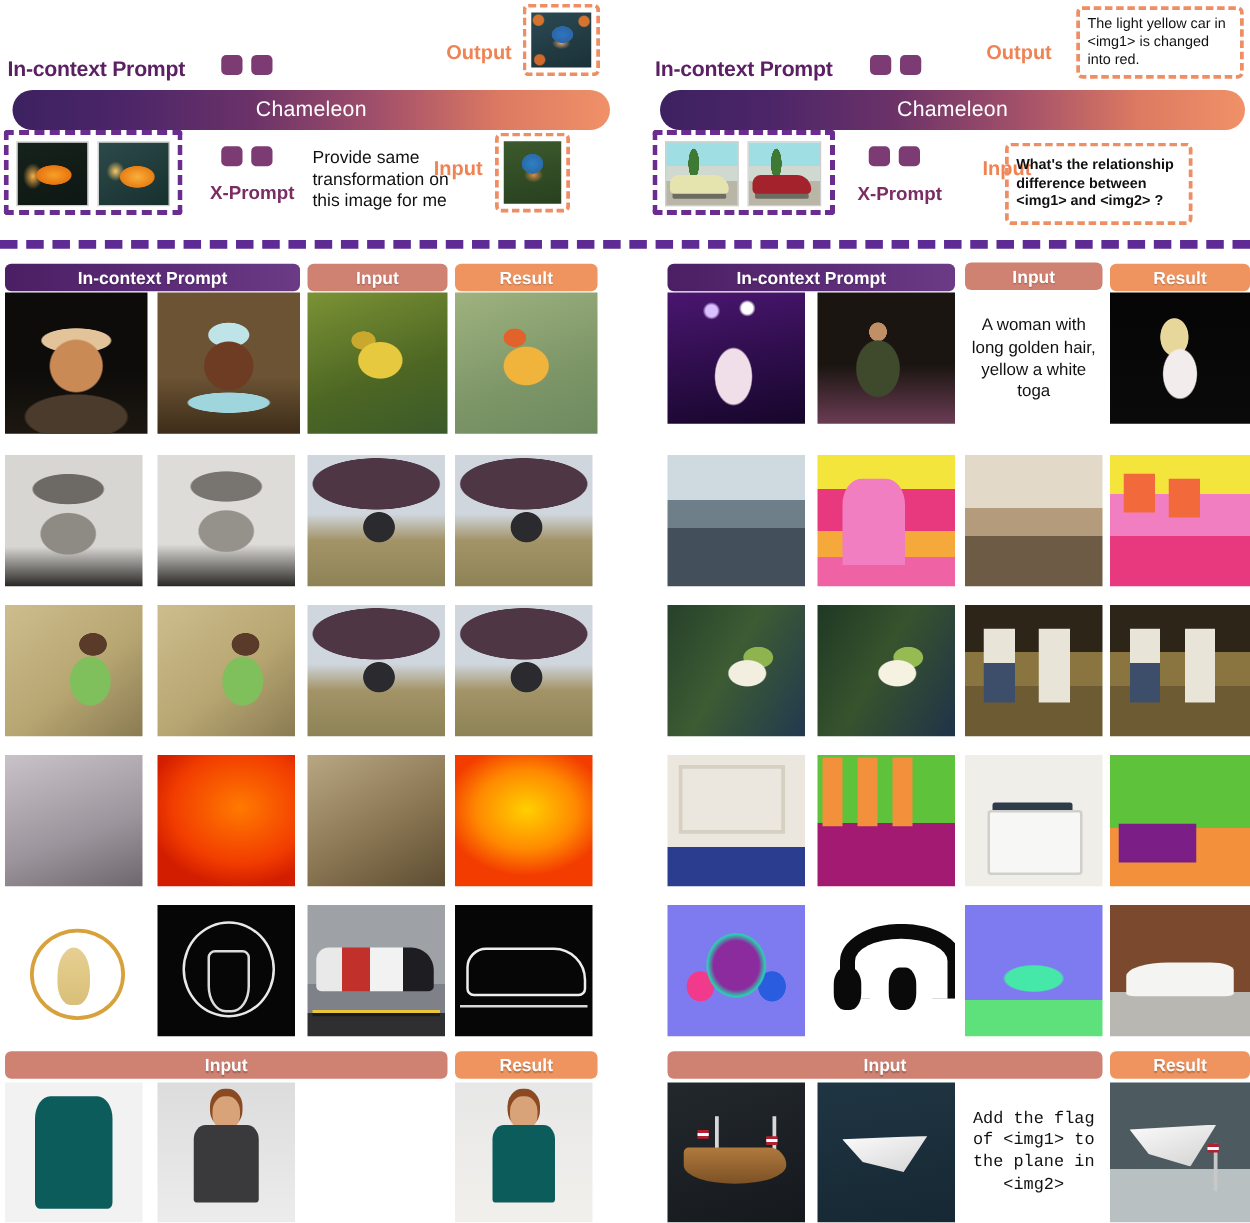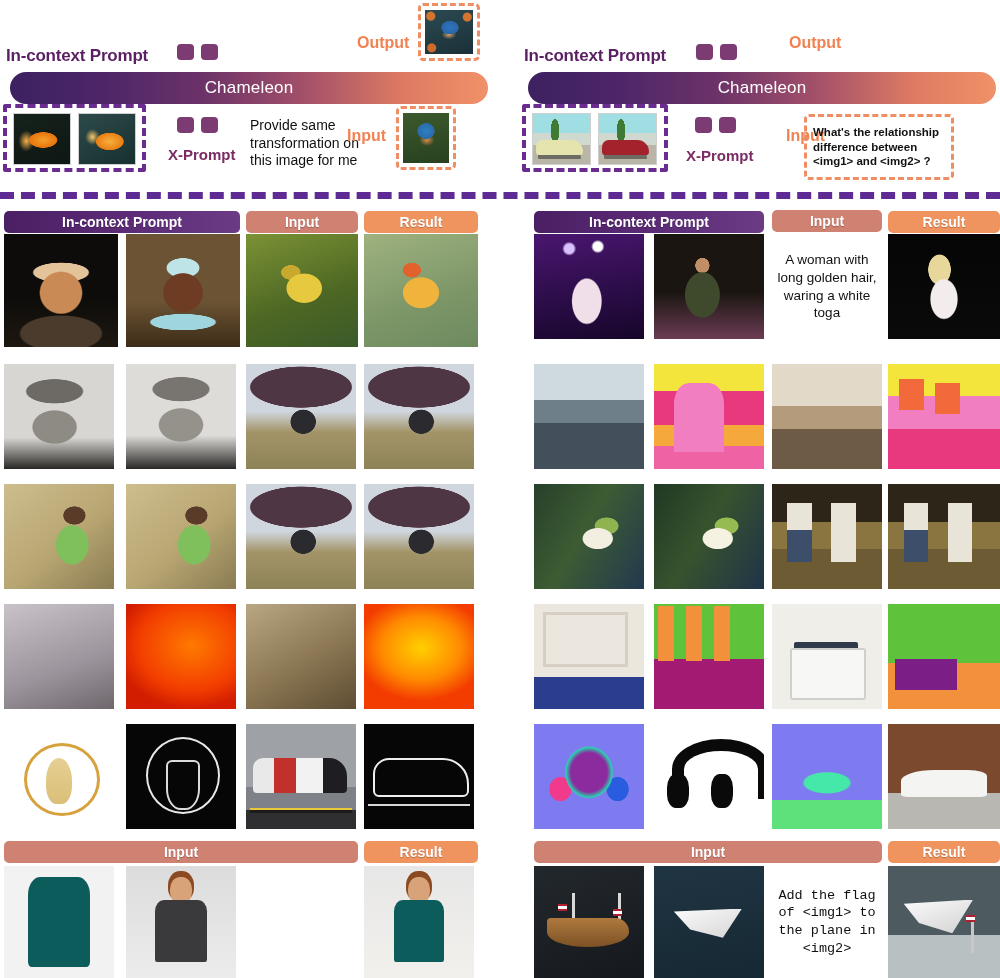--- a/index.html
+++ b/index.html
@@ -338,20 +338,23 @@
 
       <div class="io-label" style="left:347px; top:127px;">Input</div>
       <div class="dash-orange" style="left:396px; top:106px; width:60px; height:64px;">
         <div class="thumb bird-blue" style="left:4px; top:4px; width:46px; height:50px;"></div>
       </div>
     </div>
 
     <div class="half right">
 
       <div class="io-label" style="left:289px; top:34px;">Output</div>
+      <div class="dash-orange" style="left:361px; top:5px; width:134px; height:58px;">
+        <div class="bubble-txt">The light yellow car in &lt;img1&gt; is changed into red.</div>
+      </div>
 
       <div class="ic-label" style="left:24px; top:46px;">In-context Prompt</div>
       <div class="tok" style="left:196px; top:44px;"></div>
       <div class="tok" style="left:220px; top:44px;"></div>
 
       <div class="banner" style="left:28px; top:72px; width:468px;">Chameleon</div>
 
       <div class="dash-purple" style="left:22px; top:104px; width:146px; height:68px;">
         <div class="thumb framed car-yellow" style="left:6px; top:5px; width:59px; height:52px;"></div>
         <div class="thumb framed car-red" style="left:72px; top:5px; width:59px; height:52px;"></div>
@@ -410,21 +413,21 @@
   </div>
 
   <div class="panel right">
 
     <div class="hdr icp" style="left:28px;  top:5px; width:230px;">In-context Prompt</div>
     <div class="hdr input" style="left:266px; top:4px; width:110px;">Input</div>
     <div class="hdr result" style="left:382px; top:5px; width:112px;">Result</div>
 
     <div class="cell singer-girl" style="left:28px;  top:28px; width:110px; height:105px;"></div>
     <div class="cell singer-man" style="left:148px; top:28px; width:110px; height:105px;"></div>
-    <div class="txtcell" style="left:266px; top:28px; width:110px; height:105px;">A woman with long golden hair, waring a white toga</div>
+    <div class="txtcell" style="left:266px; top:28px; width:110px; height:105px;">A woman with long golden hair, yellow a white toga</div>
     <div class="cell singer-blonde" style="left:382px; top:28px; width:112px; height:105px;"></div>
 
     <div class="cell cafe-out" style="left:28px;  top:158px; width:110px; height:105px;"></div>
     <div class="cell seg-cafe" style="left:148px; top:158px; width:110px; height:105px;"></div>
     <div class="cell cafe-in" style="left:266px; top:158px; width:110px; height:105px;"></div>
     <div class="cell seg-cafe2" style="left:382px; top:158px; width:112px; height:105px;"></div>
 
     <div class="cell cactus1" style="left:28px;  top:278px; width:110px; height:105px;"></div>
     <div class="cell cactus2" style="left:148px; top:278px; width:110px; height:105px;"></div>
     <div class="cell cowboys" style="left:266px; top:278px; width:110px; height:105px;"></div>

